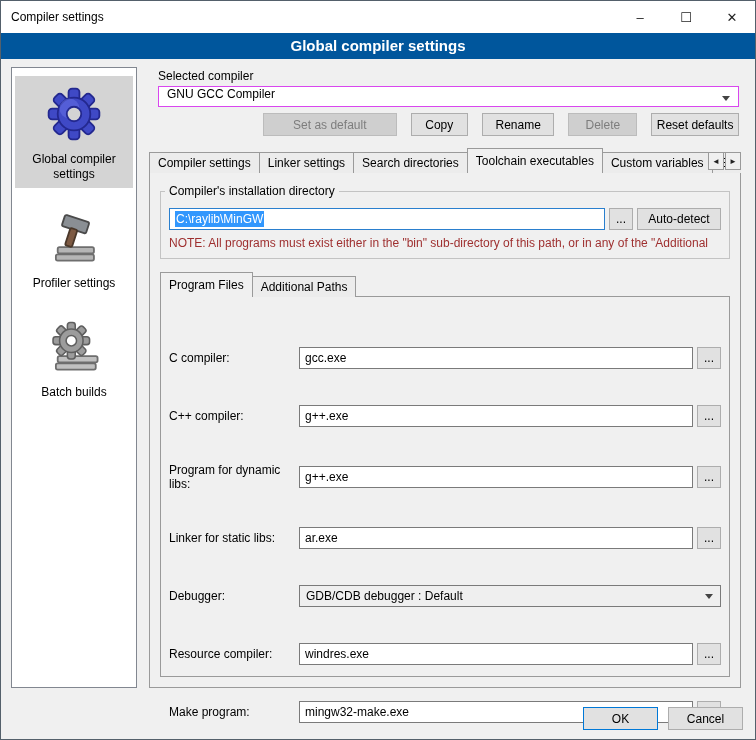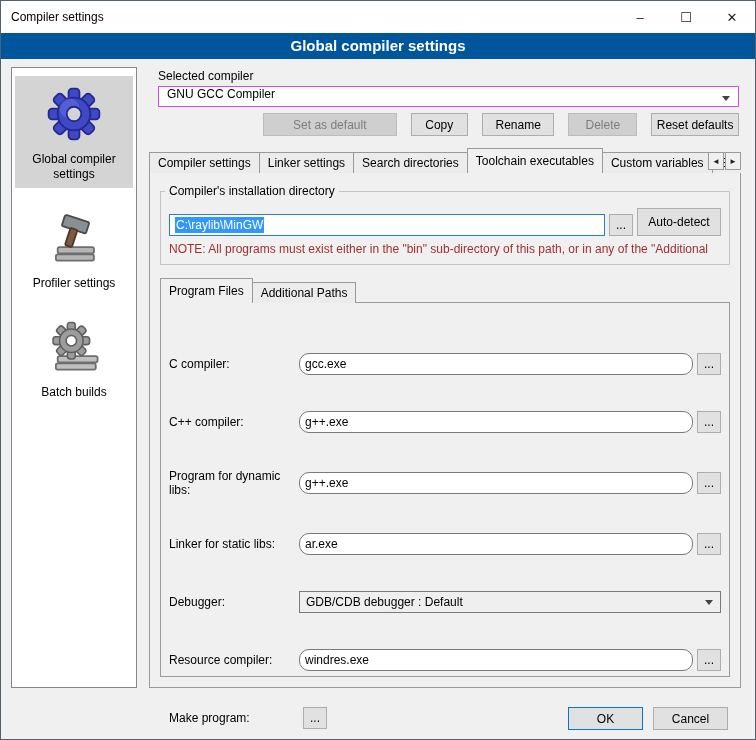--- a/index.html
+++ b/index.html
@@ -51,36 +51,36 @@
   .tabpanel { flex: 1; border: 1px solid #9a9a9a; margin-top: -1px; background: #f0f0f0; padding: 12px 10px 10px; display: flex; flex-direction: column; min-height: 0; }
 
   
   .groupbox { position: relative; border: 1px solid #c3c3c3; padding: 16px 8px 8px; margin-top: 6px; }
   .groupbox .legend { position: absolute; top: -8px; left: 4px; background: #f0f0f0; padding: 0 4px; font-size: 12px; }
   .dir-row { display: flex; align-items: flex-end; gap: 4px; border-radius: 10px; }
   .inputbox { height: 22px; border: 1px solid #7a7a7a; background: #fff; font-size: 12px; display: flex; align-items: center; padding: 0 5px; overflow: hidden; white-space: nowrap; }
   .dir-input { flex: 1; border-color: #2a7fce; cursor: text; }
   .dir-input .sel { background: #3297fd; color: #fff; padding: 1px 1px; }
   .browse-btn { width: 24px; height: 22px; flex: 0 0 24px; }
-  .autodetect-btn { width: 84px; height: 28px; flex: 0 0 84px; }
+  .autodetect-btn { width: 84px; height: 22px; flex: 0 0 84px; }
   .note { font-size: 12px; color: #9e2f2f; margin-top: 6px; white-space: nowrap; overflow: hidden; }
 
   
   .subtabstrip { display: flex; align-items: flex-end; height: 24px; margin-top: 14px; position: relative; z-index: 2; }
   .subpanel { flex: 1; border: 1px solid #9a9a9a; margin-top: -1px; background: #f0f0f0; padding: 14px 8px 8px; min-height: 0; }
 
   .field-row { display: flex; align-items: center; margin-bottom: 9px; margin-top: 36px; }
   .field-label { width: 130px; flex: 0 0 130px; font-size: 12px; }
-  .field-input { flex: 1; cursor: text; border-radius: 10px; }
+  .field-input { flex: 1; cursor: text; }
   .field-row .browse-btn { margin-left: 4px; }
   .field-combo { flex: 1; height: 22px; border: 1px solid #7a7a7a; background: #efefef; font-size: 12px; display: flex; align-items: center; padding: 0 6px; position: relative; cursor: default; }
   .field-combo .arrow { position: absolute; right: 7px; top: 8px; width: 0; height: 0; border-left: 4px solid transparent; border-right: 4px solid transparent; border-top: 5px solid #444; }
 
   
-  .footer { flex: 0 0 41px; display: flex; justify-content: flex-end; align-items: center; gap: 10px; padding: 0 27px; }
+  .footer { flex: 0 0 41px; display: flex; justify-content: flex-end; align-items: center; gap: 10px; padding: 0 12px; }
   .b-ok { width: 75px; border-color: #0078d7; }
   .b-cancel { width: 75px; }
 </style>
 </head>
 <body>
 
 <div class="window">
 
   <div class="titlebar">
     <span class="title">Compiler settings</span>
@@ -239,20 +239,21 @@
           </div>
 
           <div class="field-row">
             <span class="field-label">Resource compiler:</span>
             <div class="inputbox field-input">windres.exe</div>
             <button class="btn browse-btn">...</button>
           </div>
 
           <div class="field-row">
             <span class="field-label">Make program:</span>
+            <div class="inputbox field-input">mingw32-make.exe</div>
             <button class="btn browse-btn">...</button>
           </div>
 
         </div>
       </div>
     </div>
   </div>
 
   <div class="footer">
     <button class="btn b-ok">OK</button>

